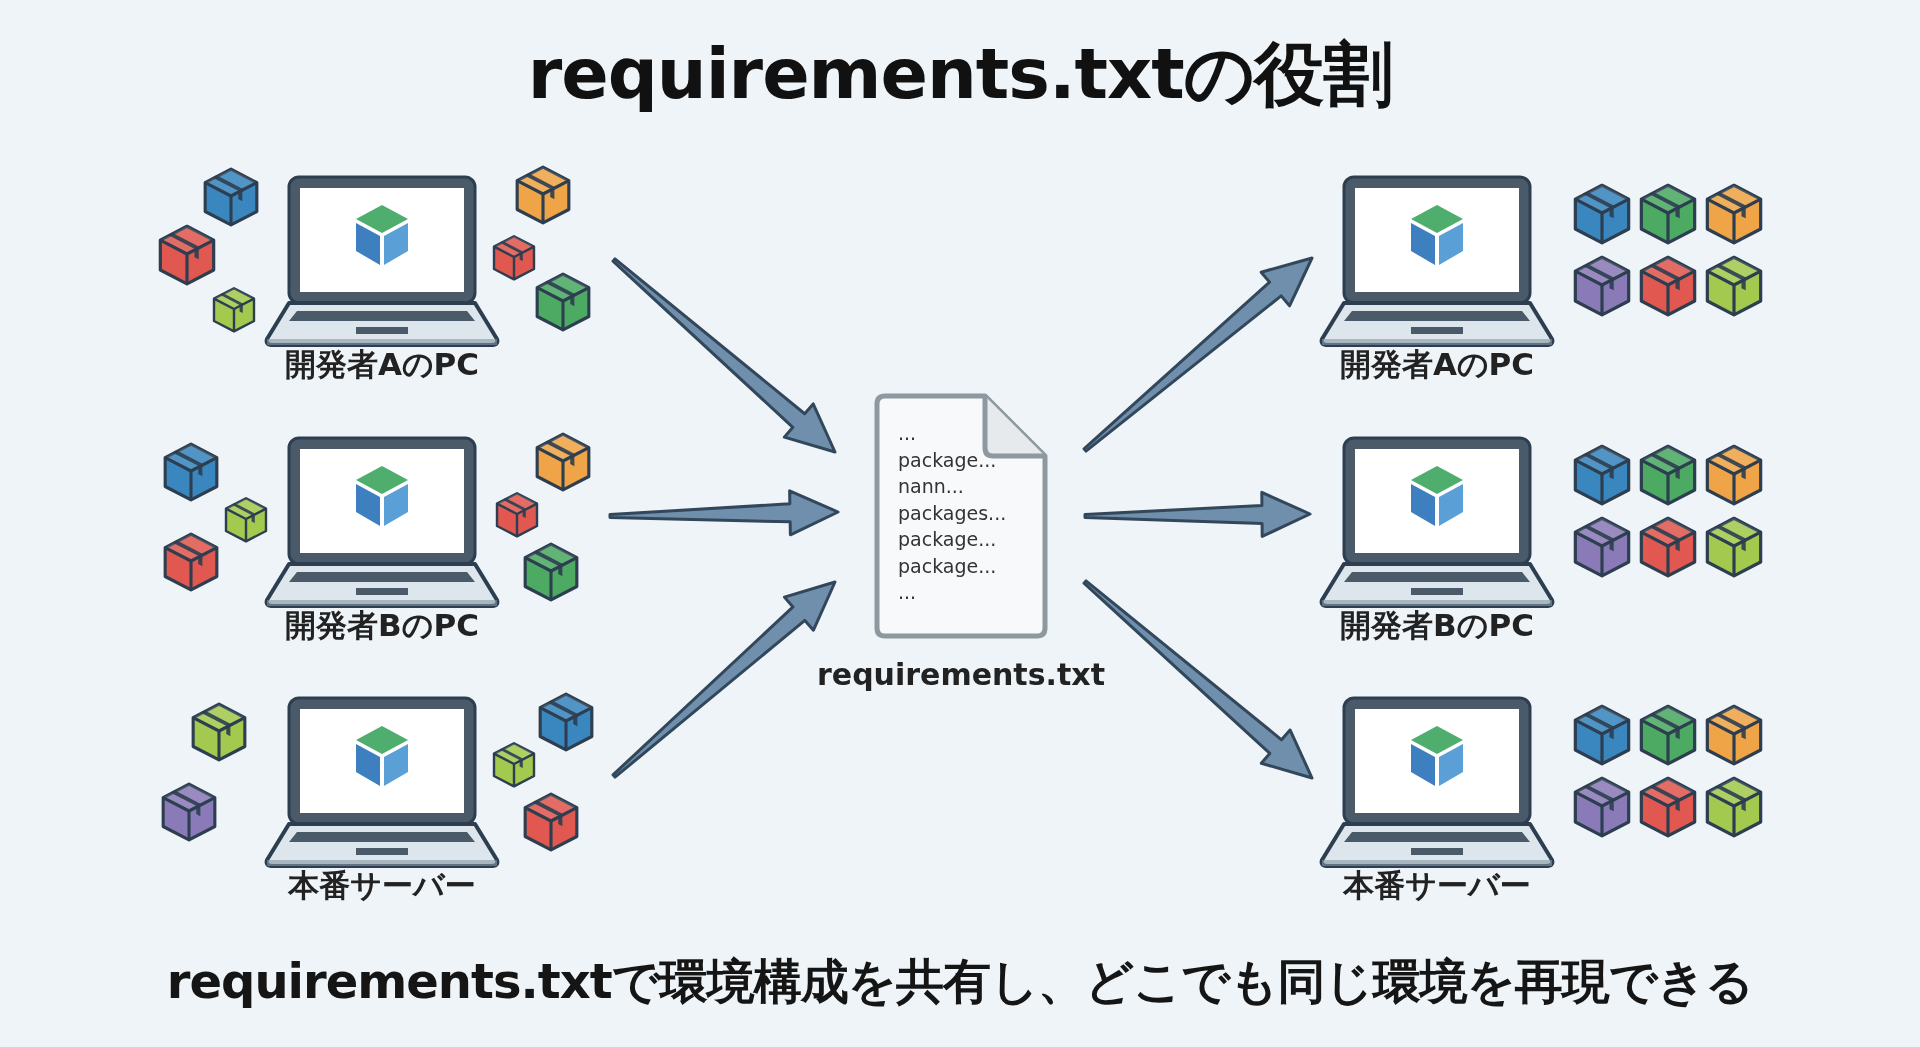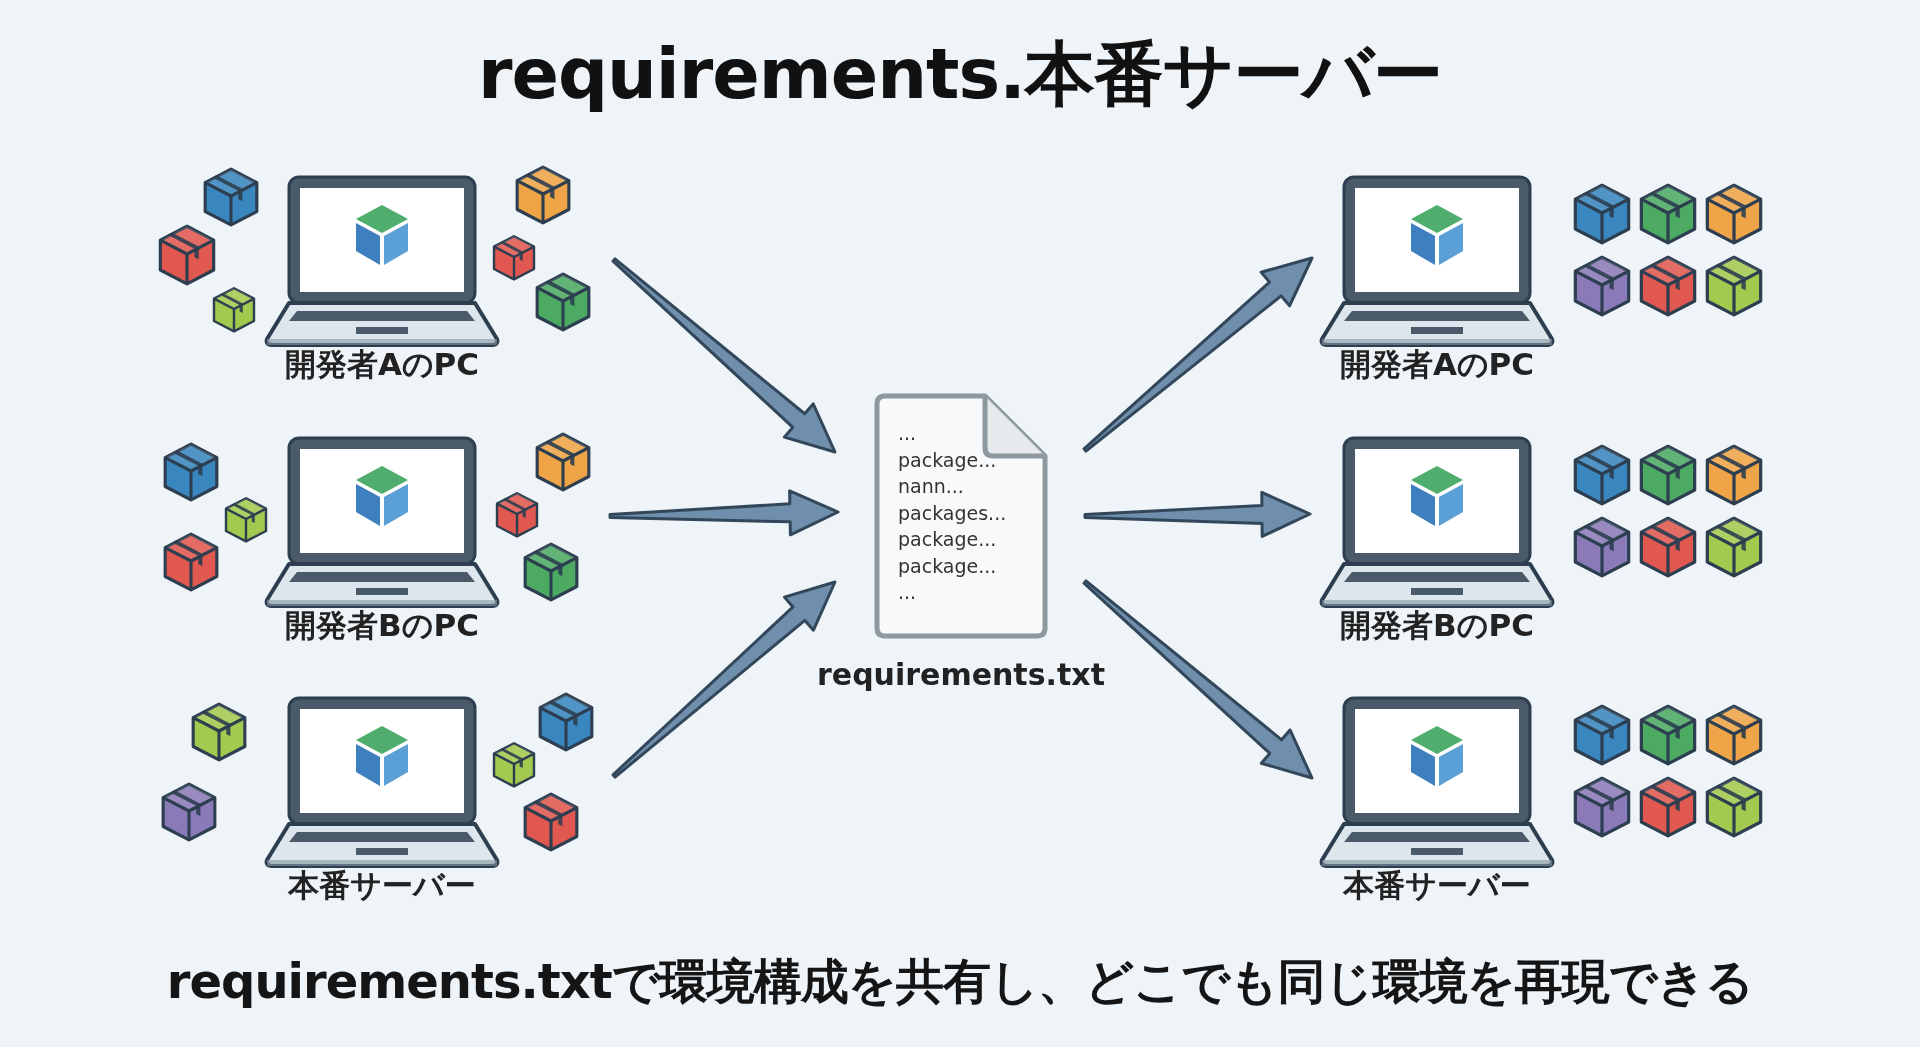--- a/index.html
+++ b/index.html
@@ -19,21 +19,21 @@
     font-size:48px; font-weight:bold; letter-spacing:-1px; color:#151515;
   }
   #diagram { position:absolute; left:0; top:0; }
   .node-label { font-size:31px; font-weight:bold; fill:#222; }
   .doc-line { font-size:19px; fill:#333; font-family:"DejaVu Sans",sans-serif; }
   .doc-label { font-size:30px; fill:#222; font-weight:bold; }
 </style>
 </head>
 <body>
 
-<div id="title">requirements.本番サーバー</div>
+<div id="title">requirements.txtの役割</div>
 
 <svg id="diagram" width="1920" height="1047">
   <defs>
 
     <symbol id="pkg" viewBox="0 0 60 60">
       <polygon class="pf" points="30,4 55,17 55,45 30,58 5,45 5,17" stroke="#2c3e50" stroke-width="3" stroke-linejoin="round"></polygon>
       <polyline points="5,17 30,30 55,17" fill="none" stroke="#2c3e50" stroke-width="3" stroke-linejoin="round"></polyline>
       <line x1="30" y1="30" x2="30" y2="58" stroke="#2c3e50" stroke-width="3"></line>
       <polygon points="16,10 41,23 41,33 37,31 37,25 12,12" fill="#2c3e50" opacity="0.85"></polygon>
     </symbol>

